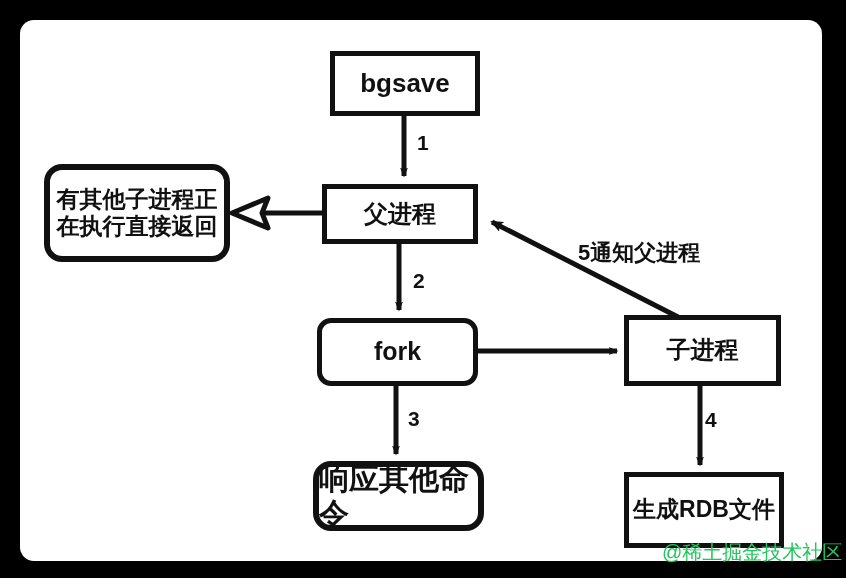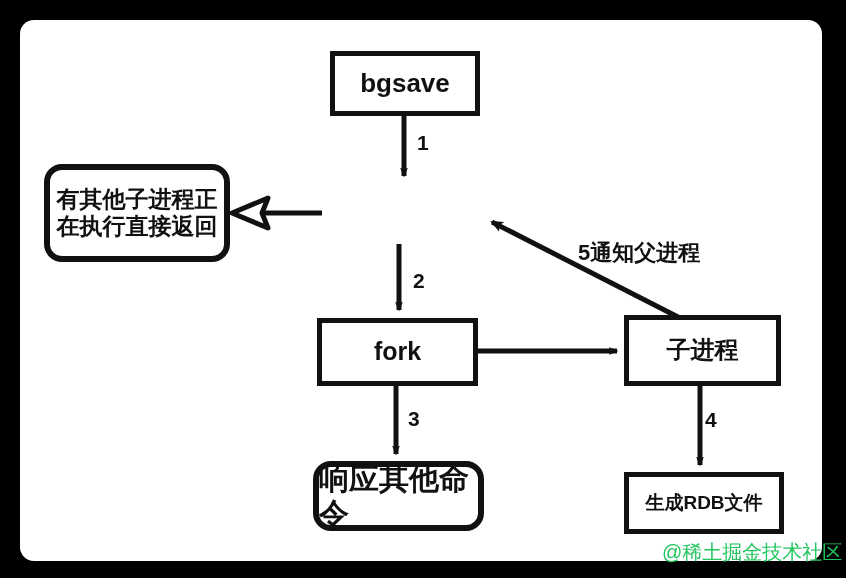--- a/index.html
+++ b/index.html
@@ -65,32 +65,33 @@
     left: 322px; top: 184px; width: 156px; height: 60px;
     font-size: 24px;
   }
   #node-return {
     left: 44px; top: 164px; width: 186px; height: 98px;
     font-size: 23px;
   }
   #node-fork {
     left: 317px; top: 318px; width: 161px; height: 68px;
     font-size: 25px;
+    border-radius: 14px;
   }
   #node-child {
     left: 624px; top: 315px; width: 157px; height: 71px;
     font-size: 24px;
   }
   #node-other-cmd {
     left: 313px; top: 461px; width: 171px; height: 70px;
     font-size: 30px;
   }
   #node-rdb {
-    left: 624px; top: 472px; width: 160px; height: 62px;
-    font-size: 19px;
+    left: 624px; top: 472px; width: 160px; height: 76px;
+    font-size: 23px;
   }
   .edge-label {
     position: absolute;
     color: #111111;
     font-weight: bold;
     font-size: 21px;
     line-height: 1;
     white-space: nowrap;
   }
   #label-1 { left: 417px; top: 132px; }
@@ -156,20 +157,23 @@
 
     <g>
       <line x1="680" y1="318" x2="492" y2="222" stroke="#111111" stroke-width="5" marker-end="url(#arrow-filled-big)"></line>
     </g>
   </svg>
 
   <div class="node" id="node-bgsave">
     <span class="node-label">bgsave</span>
   </div>
 
+  <div class="node" id="node-parent">
+    <span class="node-label">父进程</span>
+  </div>
 
   <div class="node rounded" id="node-return">
     <span class="node-label">有其他子进程正
 在执行直接返回</span>
   </div>
 
   <div class="node" id="node-fork">
     <span class="node-label">fork</span>
   </div>
 

